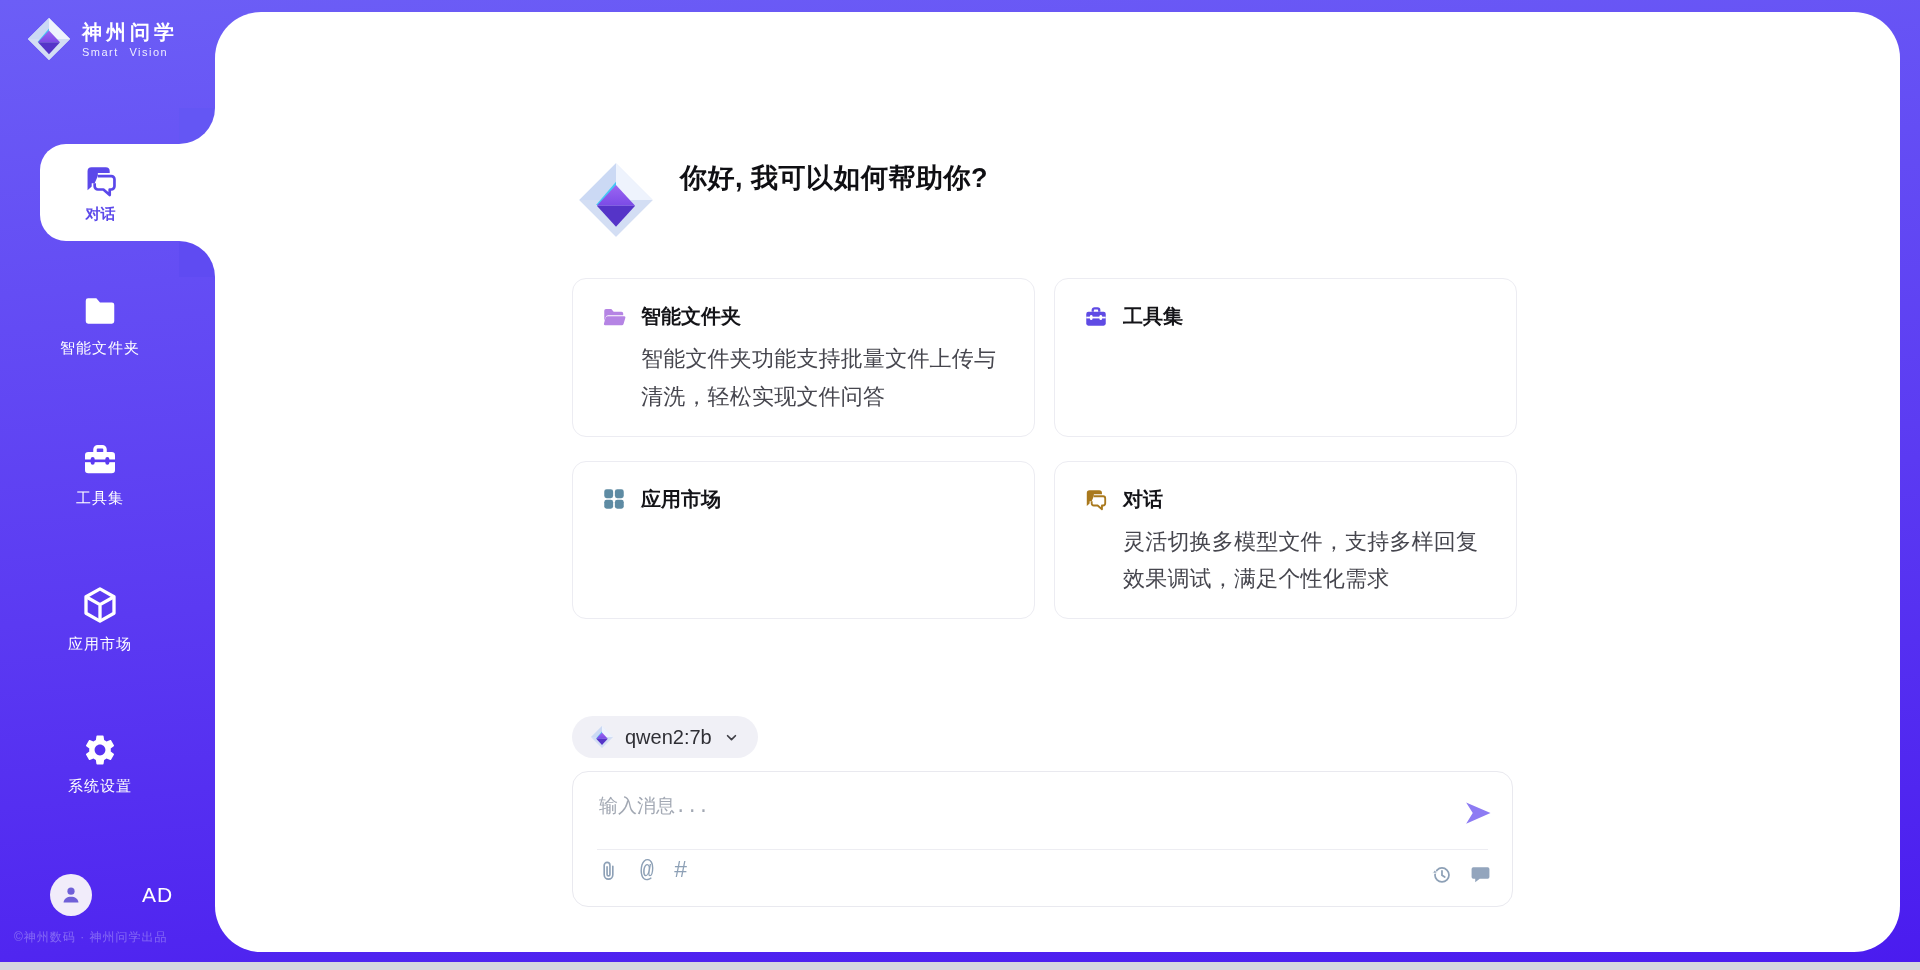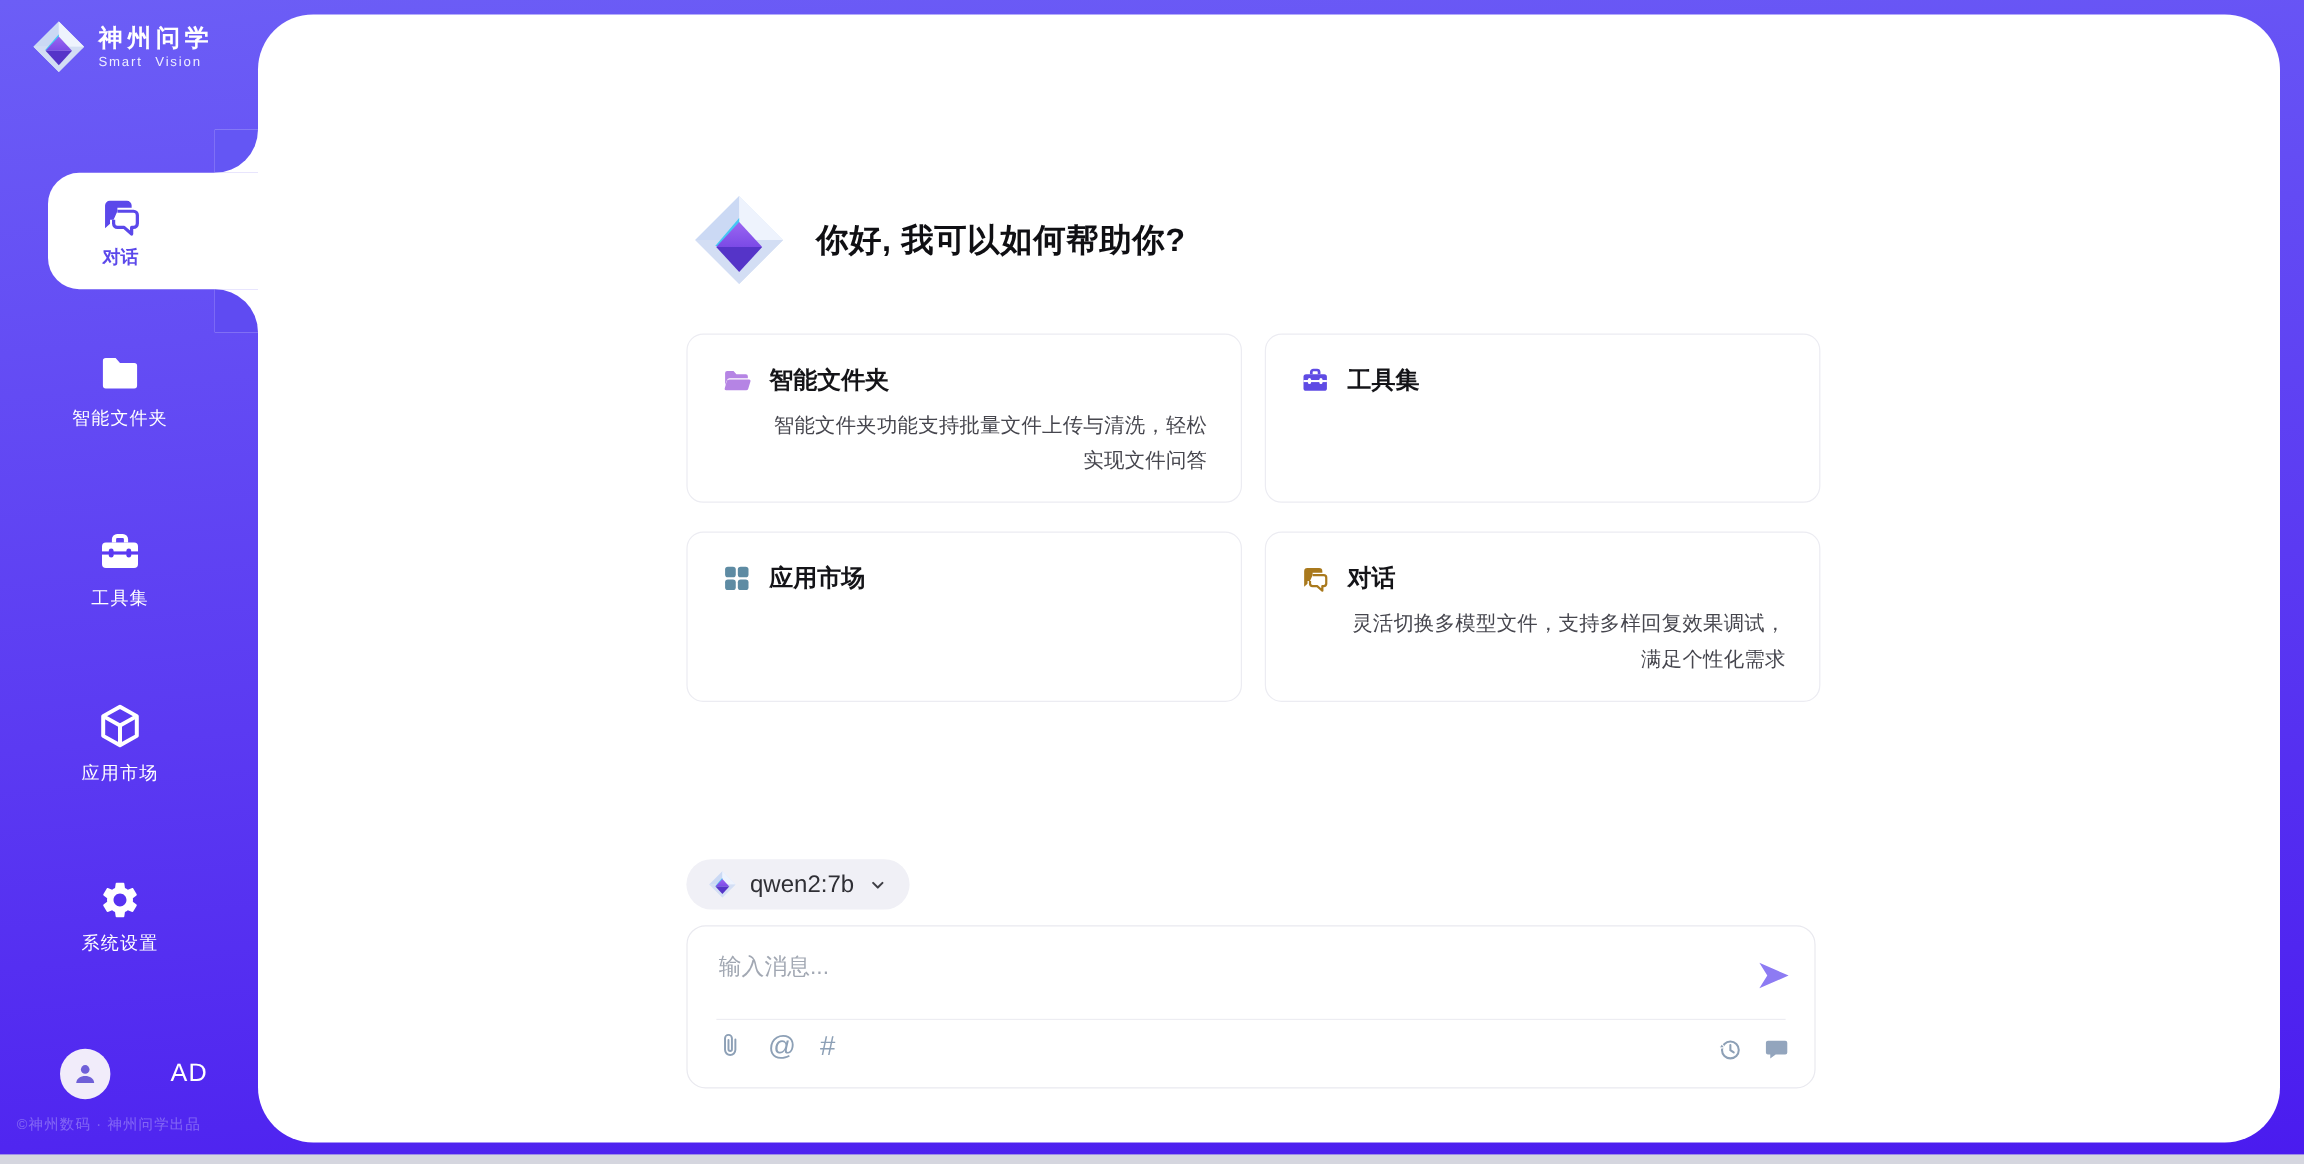--- a/index.html
+++ b/index.html
@@ -38,38 +38,38 @@
   }
   .nav-item .nav-label{ font-size:15px; font-weight:500; letter-spacing:1px;}
   .nav-item svg{ color:#fff; }
   .ni-1{ top:292px; } .ni-2{ top:440px; } .ni-3{ top:584px; } .ni-4{ top:732px; }
   .user-row{ position:absolute; left:50px; top:874px; display:flex; align-items:center; gap:18px; z-index:3; cursor:pointer;}
   .avatar{ width:42px; height:42px; border-radius:50%; background:#f1ecfa; display:flex; align-items:center; justify-content:center;}
   .avatar svg{ width:24px; height:24px; color:#6f5fd8;}
   .user-name{ color:#fff; font-size:21px; font-weight:500; letter-spacing:1px;margin-left:32px;}
   .side-footer{ position:absolute; left:14px; top:909px; z-index:3; font-size:12px; color:rgba(240,238,255,0.32); letter-spacing:1px;margin-top:20px;}
   
-  .greeting{ position:absolute; left:576px; top:160px; display:flex; align-items:center; gap:24px; z-index:2;}
+  .greeting{ position:absolute; left:576px; top:160px; display:flex; align-items:flex-start; gap:24px; z-index:2;}
   .greeting .logo{ width:80px; height:80px;}
   .greeting-text{ font-size:27px; font-weight:800; color:#0f0f13; letter-spacing:0.5px;}
   .cards{ position:absolute; left:572px; top:278px; z-index:2;
     display:grid; grid-template-columns:463px 463px; gap:24px 19px;}
   .card{ background:#fff; border:1px solid #ececf2; border-radius:14px; min-height:126px;
     padding:24px 28px 20px; cursor:pointer;}
   .card-head{ display:flex; align-items:center; gap:14px;}
   .card-head svg{ width:26px; height:26px; flex:0 0 auto;}
   .card-title{ font-size:20px; font-weight:700; color:#141418;}
-  .card-desc{ margin:10px 0 0 40px; font-size:17px; line-height:1.72; color:#46464e; letter-spacing:0.2px;text-align:right;}
+  .card-desc{ margin:10px 0 0 40px; font-size:22px; line-height:1.72; color:#46464e; letter-spacing:0.2px;}
   .model-pill{ position:absolute; left:572px; top:716px; height:42px; border-radius:21px;
     background:#f0f0f6; display:inline-flex; align-items:center; gap:11px; padding:0 18px; z-index:2; cursor:pointer;}
   .model-pill .logo{ width:24px; height:24px;}
   .model-name{ font-size:20px; color:#2f2f35; font-weight:500;}
   .model-pill .chev{ width:17px; height:17px; color:#3f3f46;}
   .composer{ position:absolute; left:572px; top:771px; width:941px; height:136px;
-    background:#fff; border:1.5px solid #e9e9ef; border-radius:16px; z-index:2;}
+    background:#fff; border:1.5px solid #e9e9ef; border-radius:16px; z-index:2;font-family:Liberation Mono, monospace;}
   .msg-input{ position:absolute; left:26px; top:18px; width:820px; height:34px; border:none; outline:none;
     font-size:19px; color:#3a3a42; font-family:inherit; background:transparent;}
   .msg-input::placeholder{ color:#a2a8b3;}
   .send-btn{ position:absolute; right:18px; top:26px; width:32px; height:32px; border:none; background:transparent;
     color:#8d7bf3; cursor:pointer; padding:0;}
   .send-btn svg{ width:30px; height:30px;}
   .composer-divider{ position:absolute; left:24px; right:24px; top:77px; height:1px; background:#ededf2;}
   .composer-left{ position:absolute; left:24px; top:88px; display:flex; align-items:center; gap:20px; color:#8da0b6;}
   .composer-right{ position:absolute; right:20px; top:91px; display:flex; align-items:center; gap:16px; color:#8da0b6;}
   .icon-btn{ border:none; background:transparent; color:inherit; cursor:pointer; padding:0;

